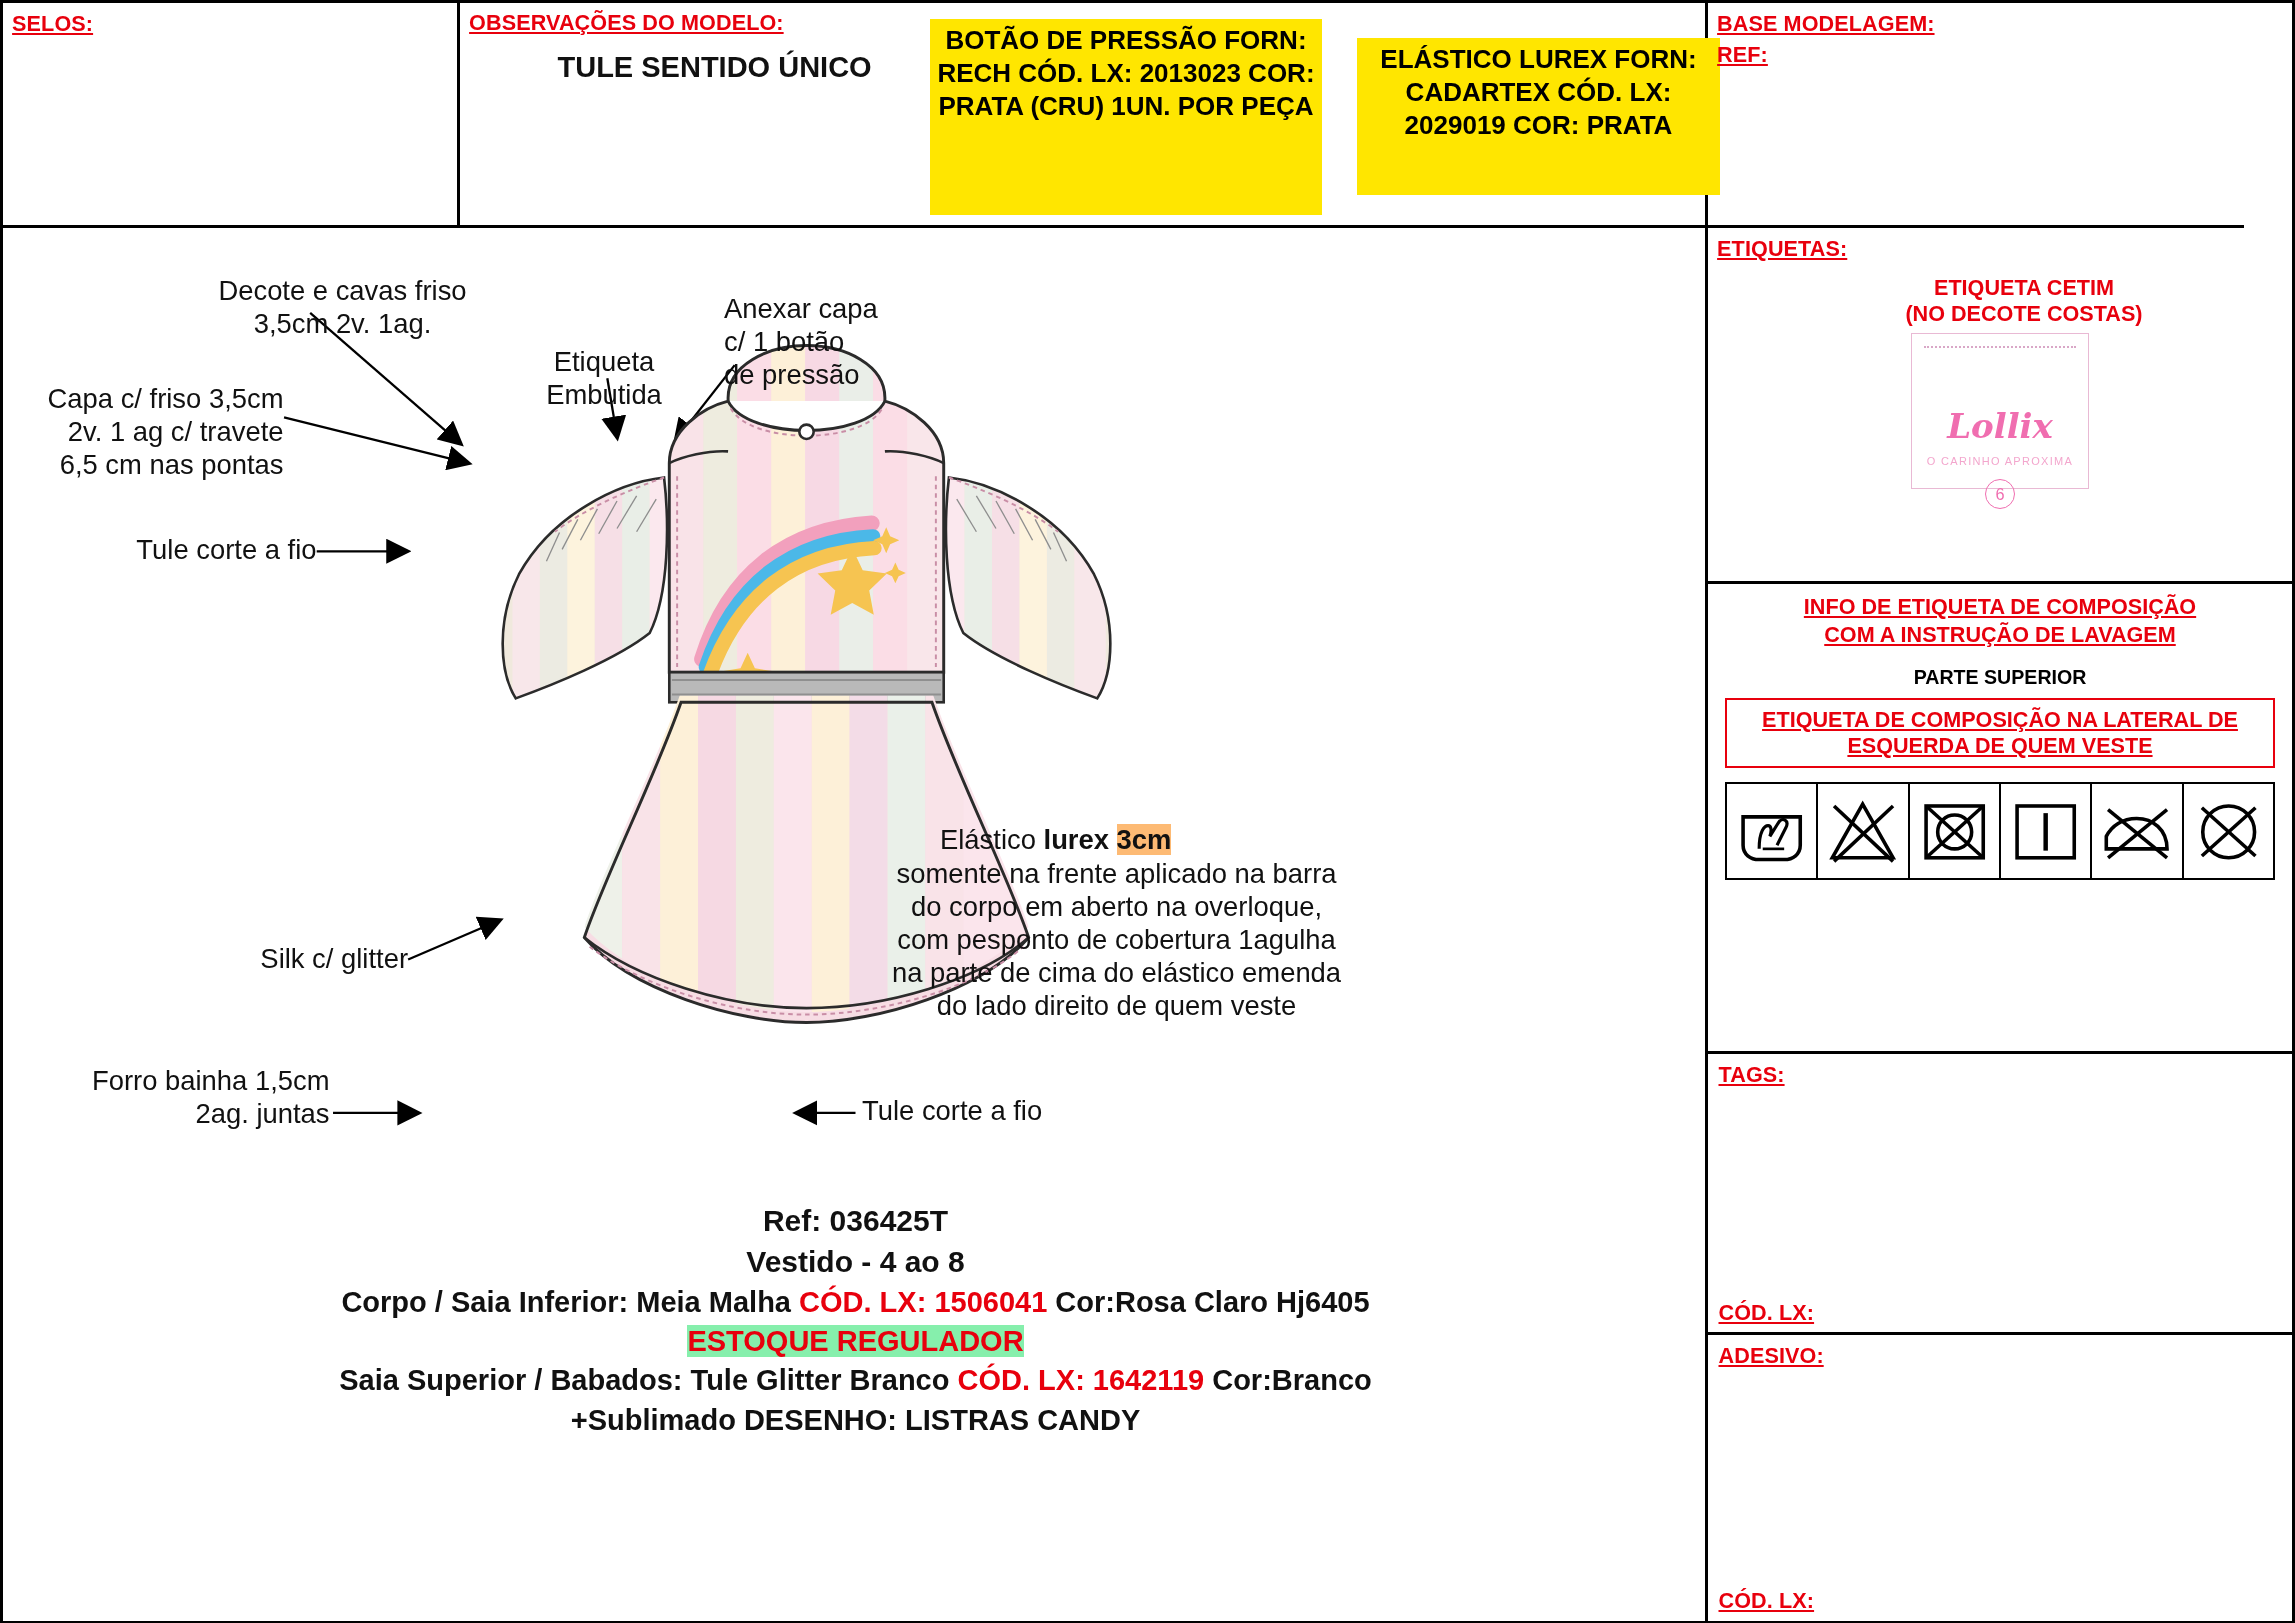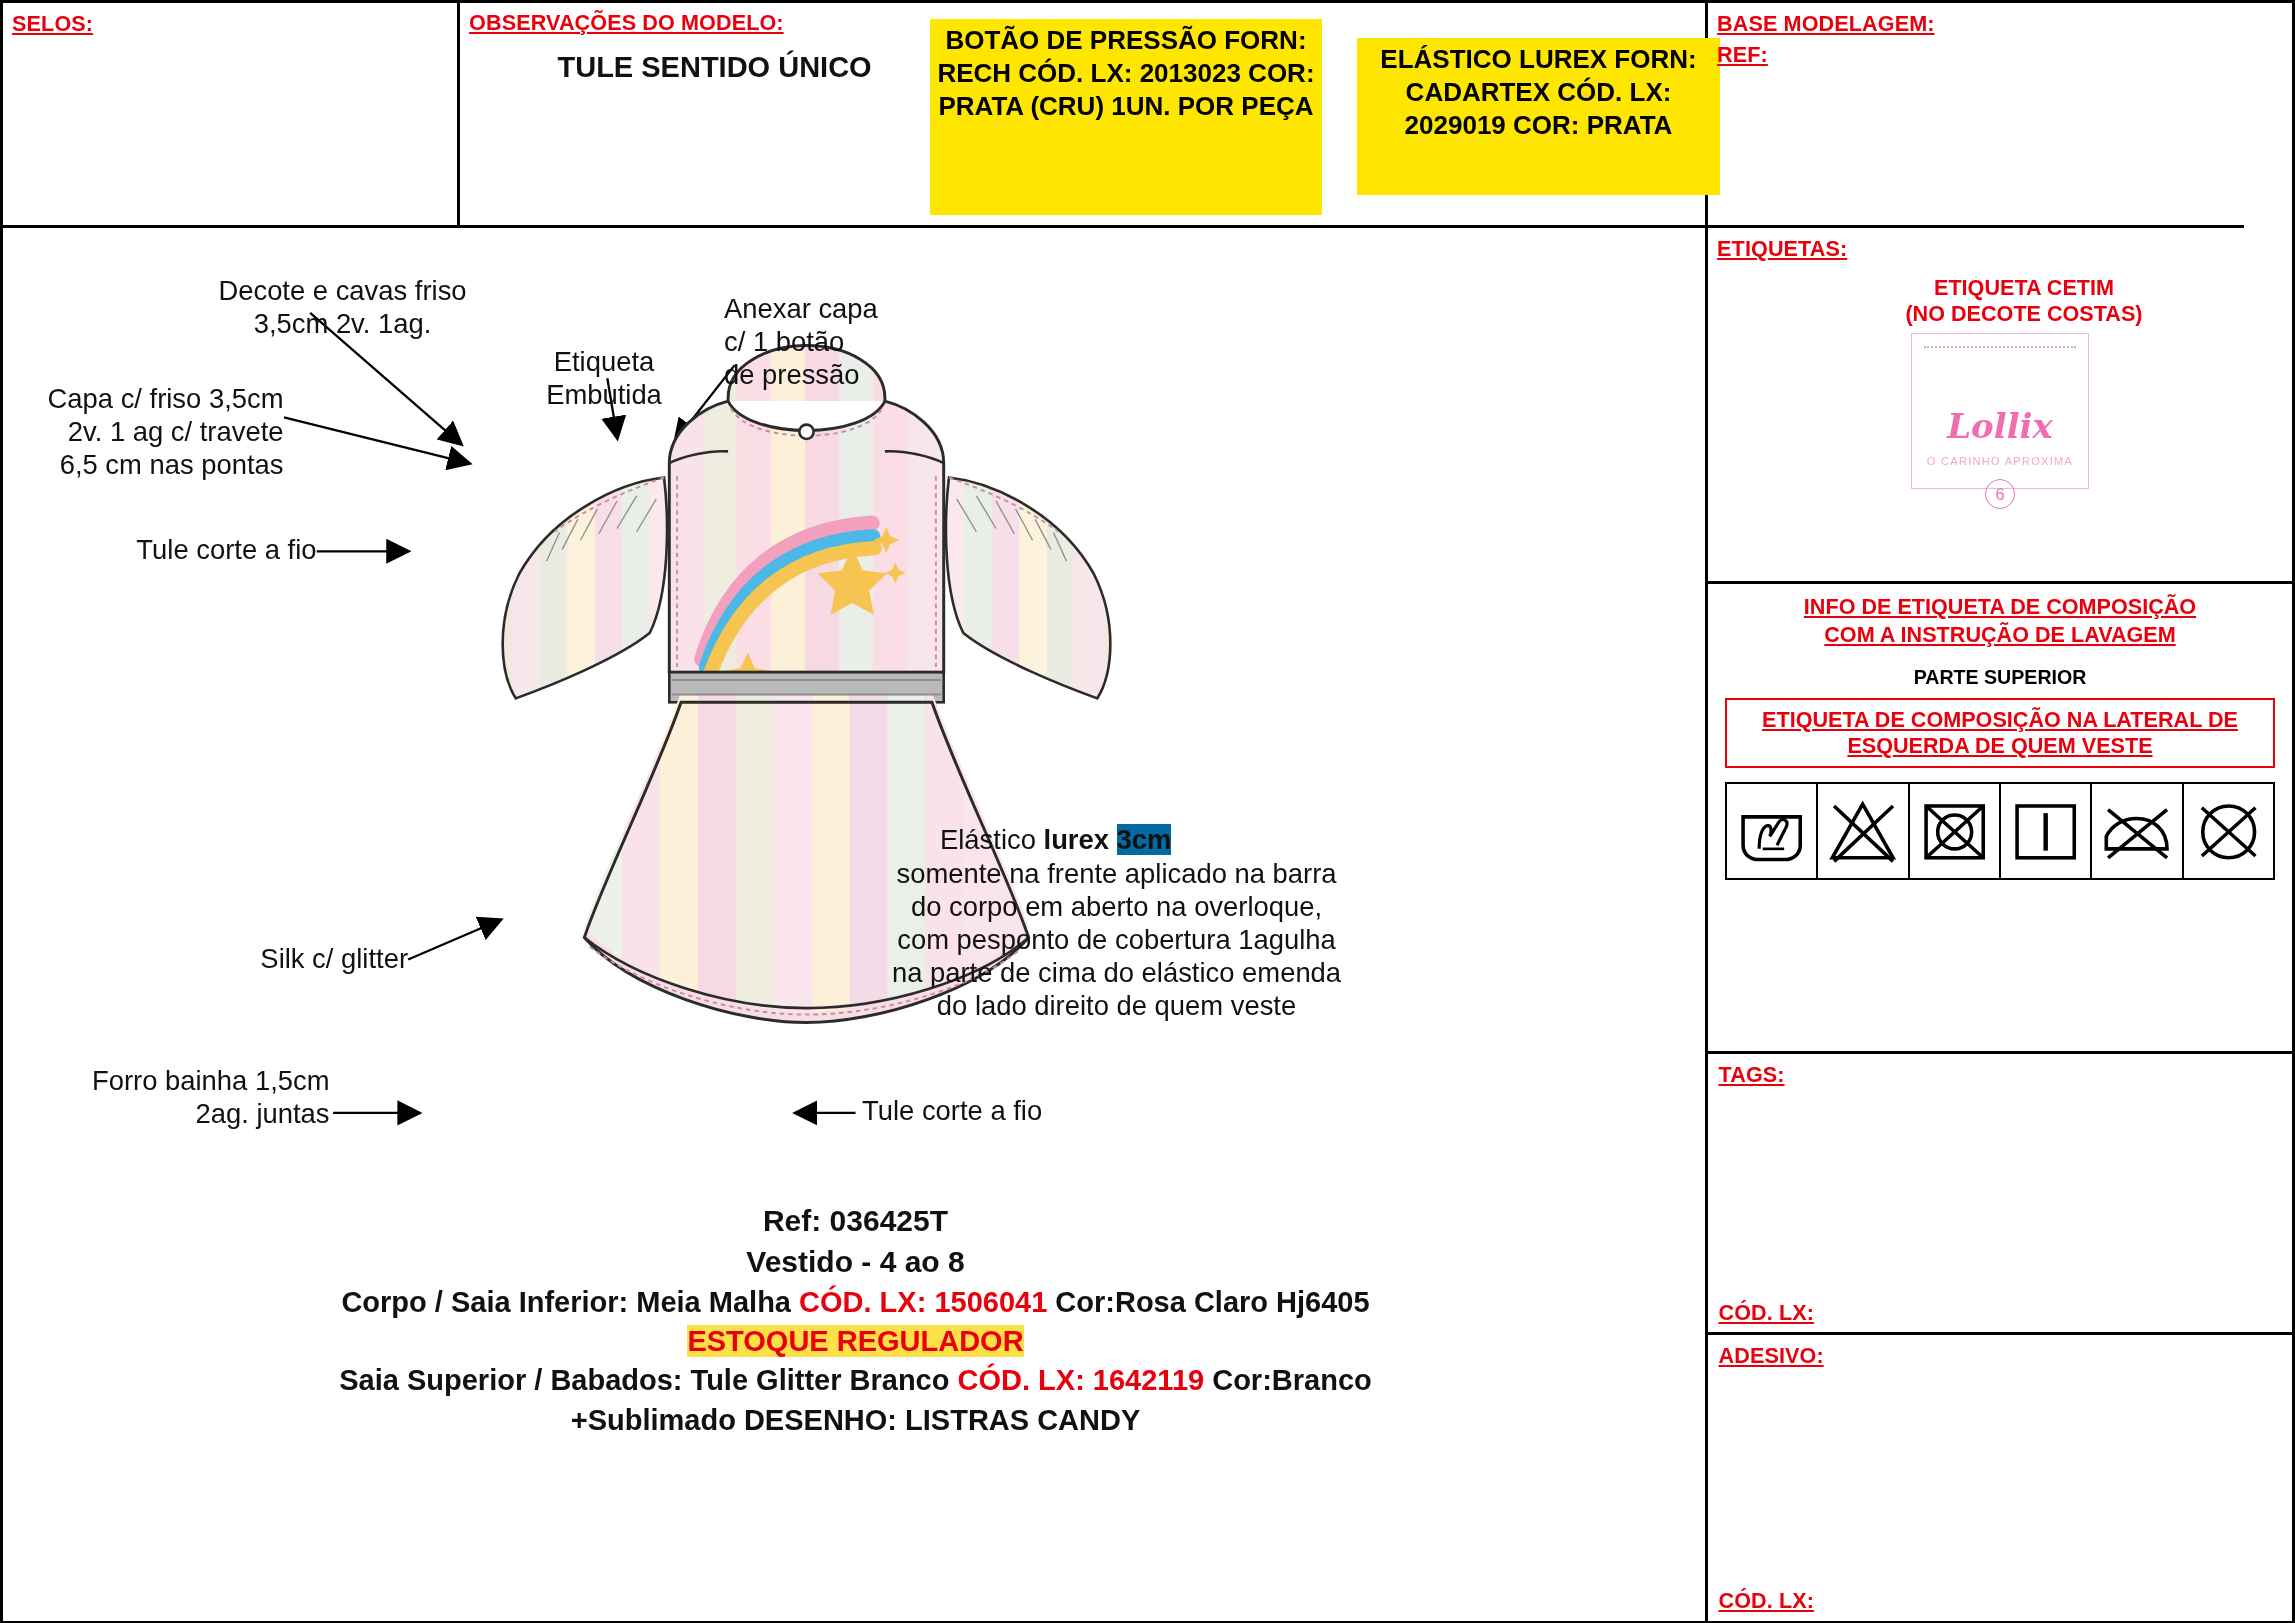--- a/index.html
+++ b/index.html
@@ -111,22 +111,22 @@
   svg.lines { position:absolute; left:0; top:0; width:1705px; height:1395px; pointer-events:none; }
 
   
   .garment { position:absolute; left:418px; top:39px; width:771px; height:915px; }
 
   
   .bottom-spec { position:absolute; left:0; top:973px; width:1705px; text-align:center; }
   .bs-line { font-size:30px; font-weight:bold; line-height:1.36; color:#111; }
   .bs-line.small { font-size:29px; }
   .red { color:#e8000d; }
-  .hl { background:#0369a1;text-align:right; }
-  .hl-red { background:#fde047; color:#e8000d; }
+  .hl { background:#fdba74;text-align:right; }
+  .hl-red { background:#86efac; color:#e8000d; }
 </style>
 </head>
 <body>
 
 <div class="sheet">
 
   <div class="top-row">
 
     <div class="cell c-selos">
       <div class="pad14"><span class="lbl-red">SELOS:</span></div>

